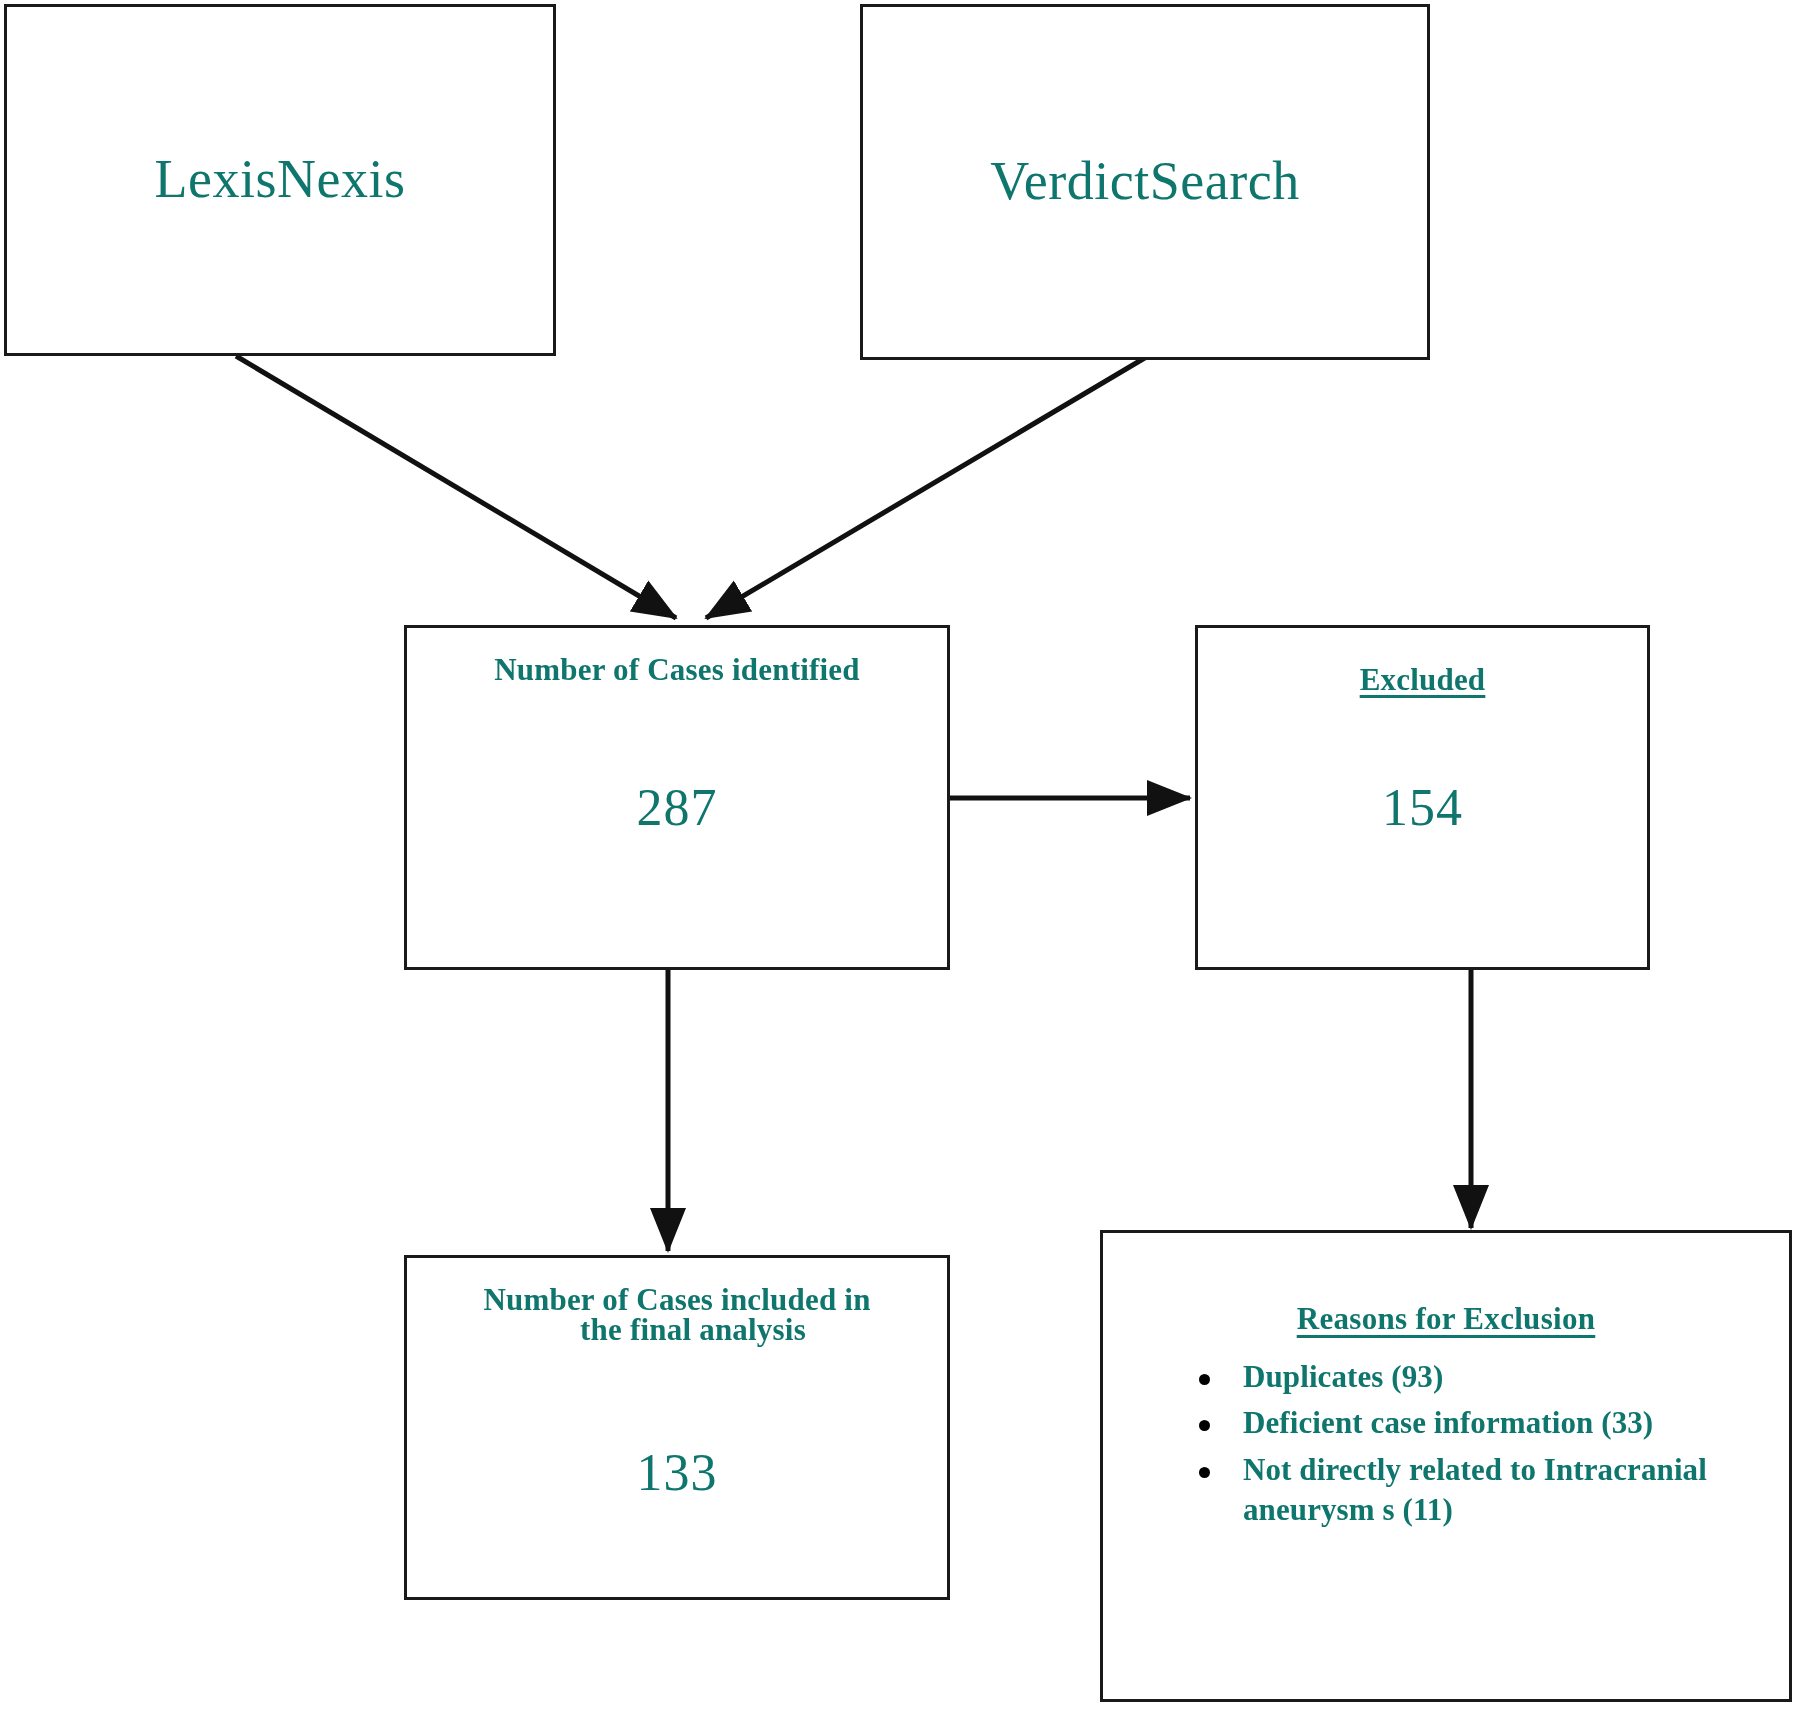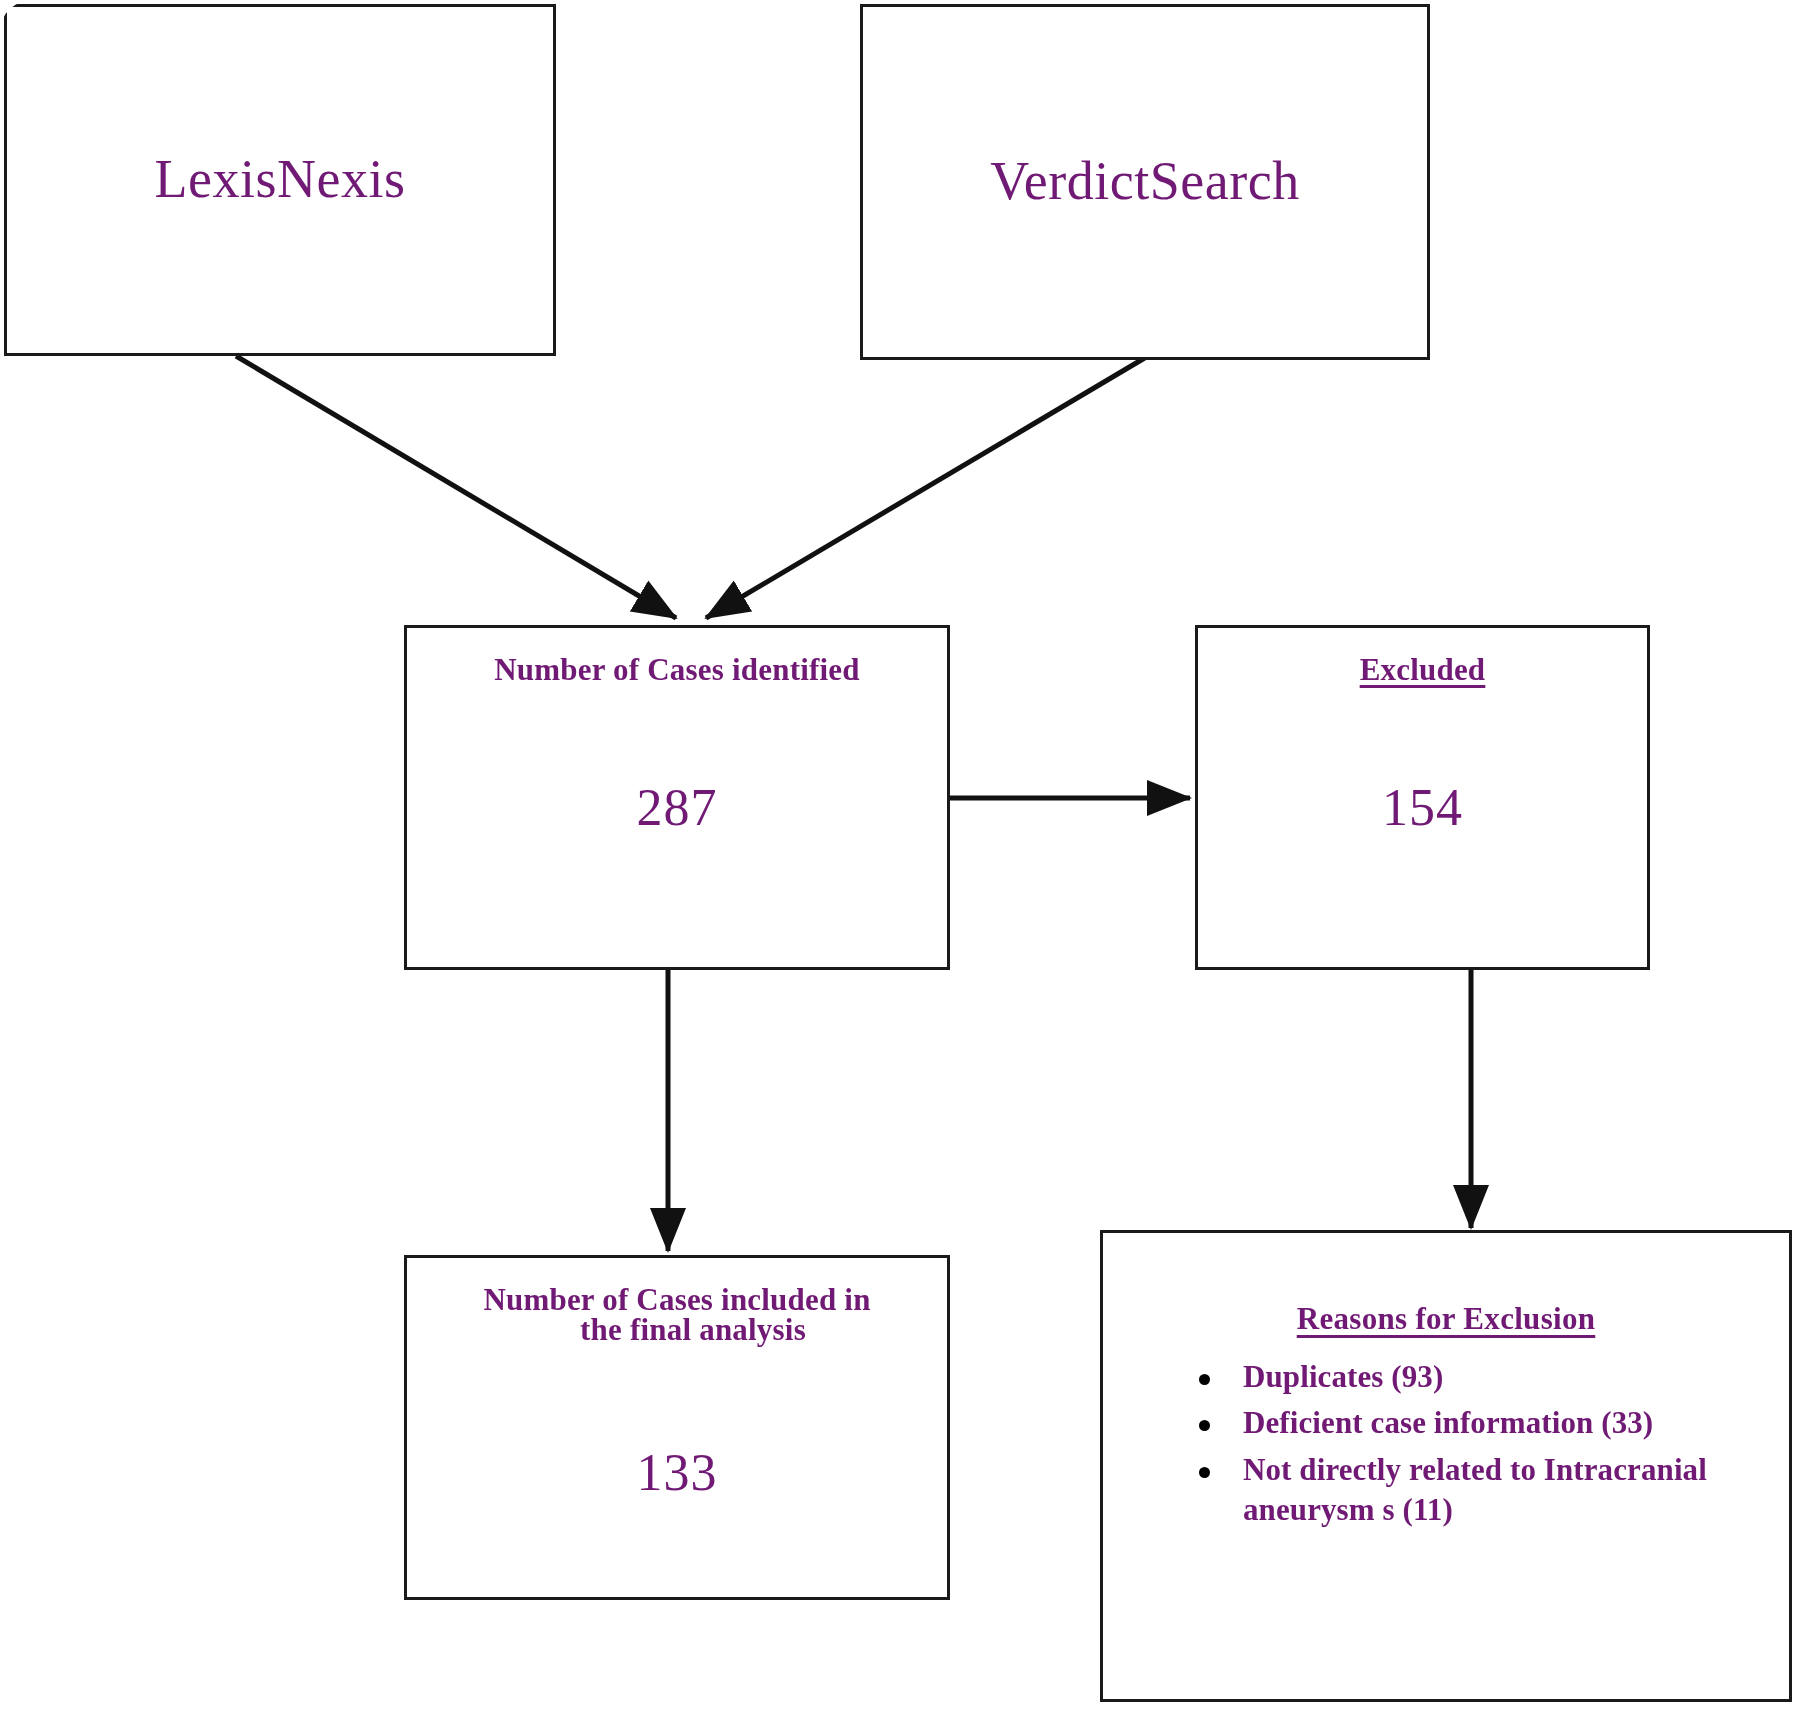--- a/index.html
+++ b/index.html
@@ -6,23 +6,22 @@
     margin: 0;
     padding: 0;
     background: #ffffff;
   }
   #canvas {
     position: relative;
     width: 1800px;
     height: 1724px;
     background: #ffffff;
     font-family: "Liberation Serif", "DejaVu Serif", serif;
-    color: #701a75;
+    color: #0f766e;
     overflow: hidden;
-    border-radius: 32px;
   }
   .node {
     position: absolute;
     border: 3px solid #1a1a1a;
     background: #ffffff;
     box-sizing: border-box;
   }
   .node-center {
     display: flex;
     align-items: center;
@@ -136,21 +135,21 @@
   <div class="node node-center" style="left:860px; top:4px; width:570px; height:356px;align-items:center;">
     <span class="src-label">VerdictSearch</span>
   </div>
 
   <div class="node" style="left:404px; top:625px; width:546px; height:345px;">
     <div class="box-title" style="top:22px;">Number of Cases identified</div>
     <div class="box-count" style="top:150px;">287</div>
   </div>
 
   <div class="node" style="left:1195px; top:625px; width:455px; height:345px;">
-    <div class="box-title underlined" style="top:22px;">Excluded</div>
+    <div class="box-title underlined" style="top:32px;">Excluded</div>
     <div class="box-count" style="top:150px;">154</div>
   </div>
 
   <div class="node" style="left:404px; top:1255px; width:546px; height:345px;">
     <div class="box-title" style="top:22px;">Number of Cases included  in</div>
     <div class="box-title" style="top:52px;margin-left:32px;">the final analysis</div>
     <div class="box-count" style="top:185px;">133</div>
   </div>
 
   <div class="node" style="left:1100px; top:1230px; width:692px; height:472px;">

